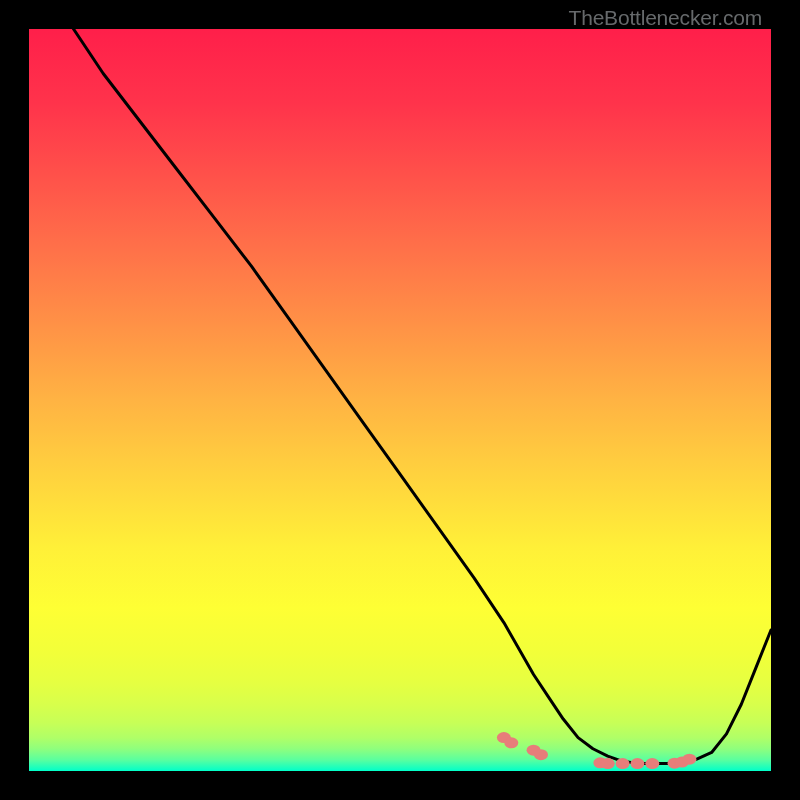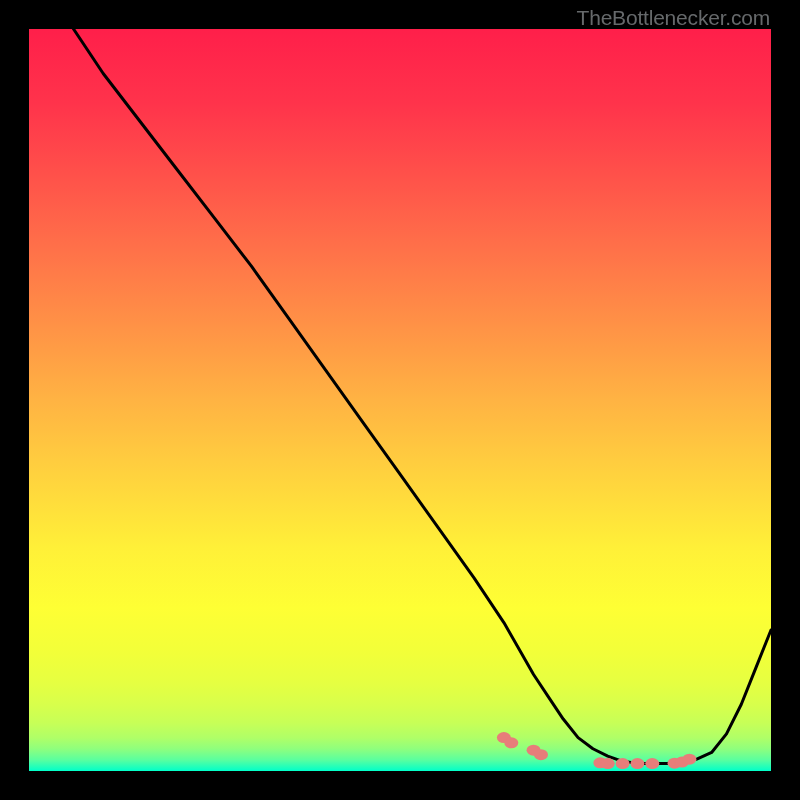--- a/index.html
+++ b/index.html
@@ -33,21 +33,21 @@
   .curve-svg {
     position: absolute;
     left: 0;
     top: 0;
     width: 742px;
     height: 742px;
   }
   .attribution {
     position: absolute;
     top: 6px;
-    right: 30px;
+    right: 38px;
     font-family: Arial, Helvetica, sans-serif;
     font-size: 21px;
     color: #66696b;
     font-weight: 500;
     letter-spacing: -0.2px;
   }
 </style>
 </head>
 <body>
 

